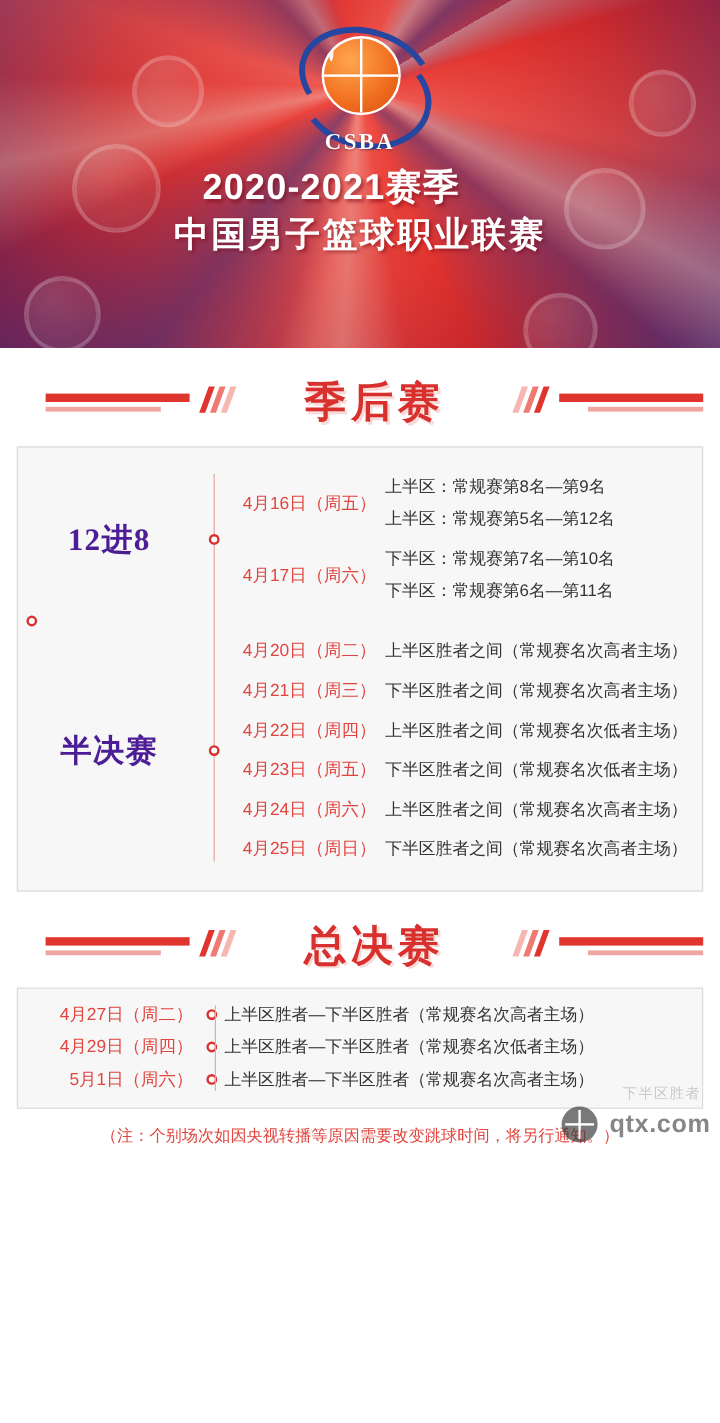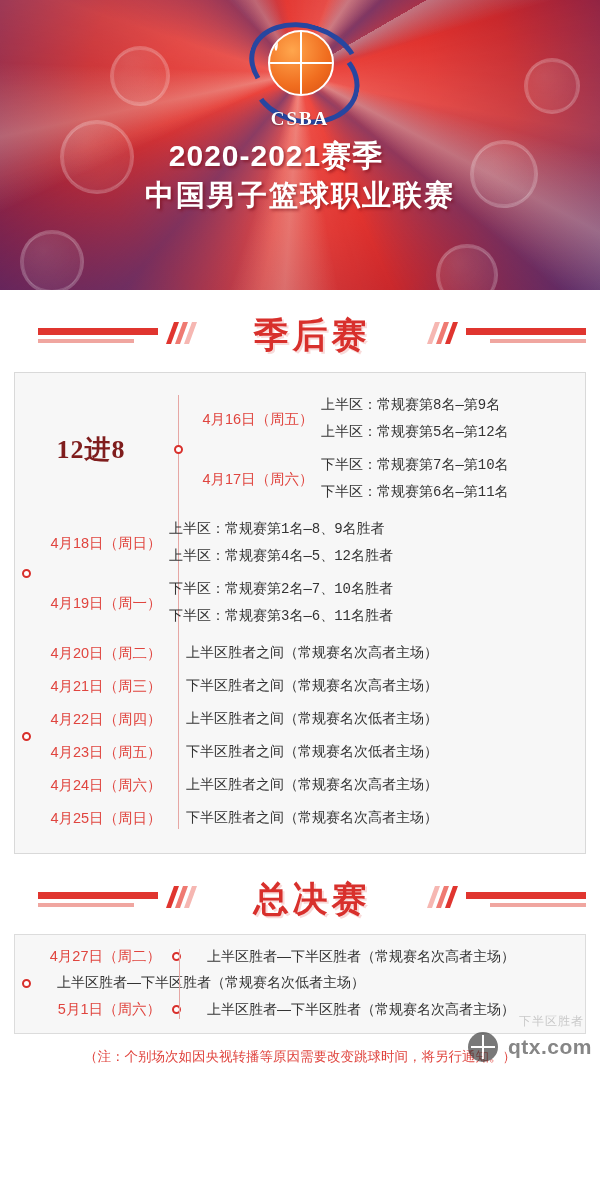--- a/index.html
+++ b/index.html
@@ -268,21 +268,21 @@
     position: relative;
     display: flex;
     align-items: center;
     padding: 2px 0;
   }
   .round-label {
     width: 152px;
     text-align: center;
     font-size: 26px;
     font-weight: bold;
-    color: #7f1d1d;
+    color: #4c1d95;
     font-family: "Liberation Serif", "DejaVu Serif", serif;
     letter-spacing: 1px;
     flex: none;
   }
   .node {
     position: relative;
     width: 22px;
     flex: none;
     display: flex;
     justify-content: center;
@@ -315,23 +315,22 @@
     box-sizing: border-box;
   }
   .matches {
     flex: 1;
   }
   .match {
     color: #333333;
     font-size: 14px;
     line-height: 27px;
     white-space: nowrap;
-    font-family: Liberation Mono, monospace;
-  }
-  .semis .date-group { padding: 0; gap: 17px; }
+  }
+  .semis .date-group { padding: 0; }
   .semis .match { line-height: 33px; }
 
   
   .finals {
     margin: 4px 14px 0 14px;
     border: 1px solid #dcdcdc;
     background: #f7f7f7;
     padding: 8px 0 10px 0;
   }
   .final-row {
@@ -361,21 +360,20 @@
     border-radius: 50%;
     background: #ffffff;
     border: 2.5px solid #d8302c;
     box-sizing: border-box;
   }
   .final-text {
     flex: 1;
     color: #333333;
     font-size: 14px;
     white-space: nowrap;
-    margin-left: 20px;
   }
   .finals-wrap { position: relative; }
   .finals-line {
     position: absolute;
     left: 164px;
     top: 14px;
     bottom: 14px;
     width: 1px;
     background: #e6a7a4;
   }
@@ -503,39 +501,24 @@
               <div class="match">下半区：常规赛第6名—第11名</div>
             </div>
           </div>
         </div>
       </div>
 
       <div class="round">
         <div class="node">
             <i></i>
           </div>
-        <div class="round-body">
-          <div class="date-group">
-            <div class="date">4月18日（周日）</div>
-            <div class="matches">
-              <div class="match">上半区：常规赛第1名—8、9名胜者</div>
-              <div class="match">上半区：常规赛第4名—5、12名胜者</div>
-            </div>
-          </div>
-          <div class="date-group">
-            <div class="date">4月19日（周一）</div>
-            <div class="matches">
-              <div class="match">下半区：常规赛第2名—7、10名胜者</div>
-              <div class="match">下半区：常规赛第3名—6、11名胜者</div>
-            </div>
-          </div>
-        </div>
       </div>
 
       <div class="round semis">
+        <div class="round-label">半决赛</div>
         <div class="node">
             <i></i>
           </div>
         <div class="round-body">
           <div class="date-group">
             <div class="date">4月20日（周二）</div>
             <div class="matches">
               <div class="match">上半区胜者之间（常规赛名次高者主场）</div>
             </div>
           </div>
@@ -596,20 +579,21 @@
     <div class="finals-line"></div>
 
     <div class="final-row">
       <div class="final-date">4月27日（周二）</div>
       <div class="final-node">
           <i></i>
         </div>
       <div class="final-text">上半区胜者—下半区胜者（常规赛名次高者主场）</div>
     </div>
     <div class="final-row">
+      <div class="final-date">4月29日（周四）</div>
       <div class="final-node">
           <i></i>
         </div>
       <div class="final-text">上半区胜者—下半区胜者（常规赛名次低者主场）</div>
     </div>
     <div class="final-row">
       <div class="final-date">5月1日（周六）</div>
       <div class="final-node">
           <i></i>
         </div>

